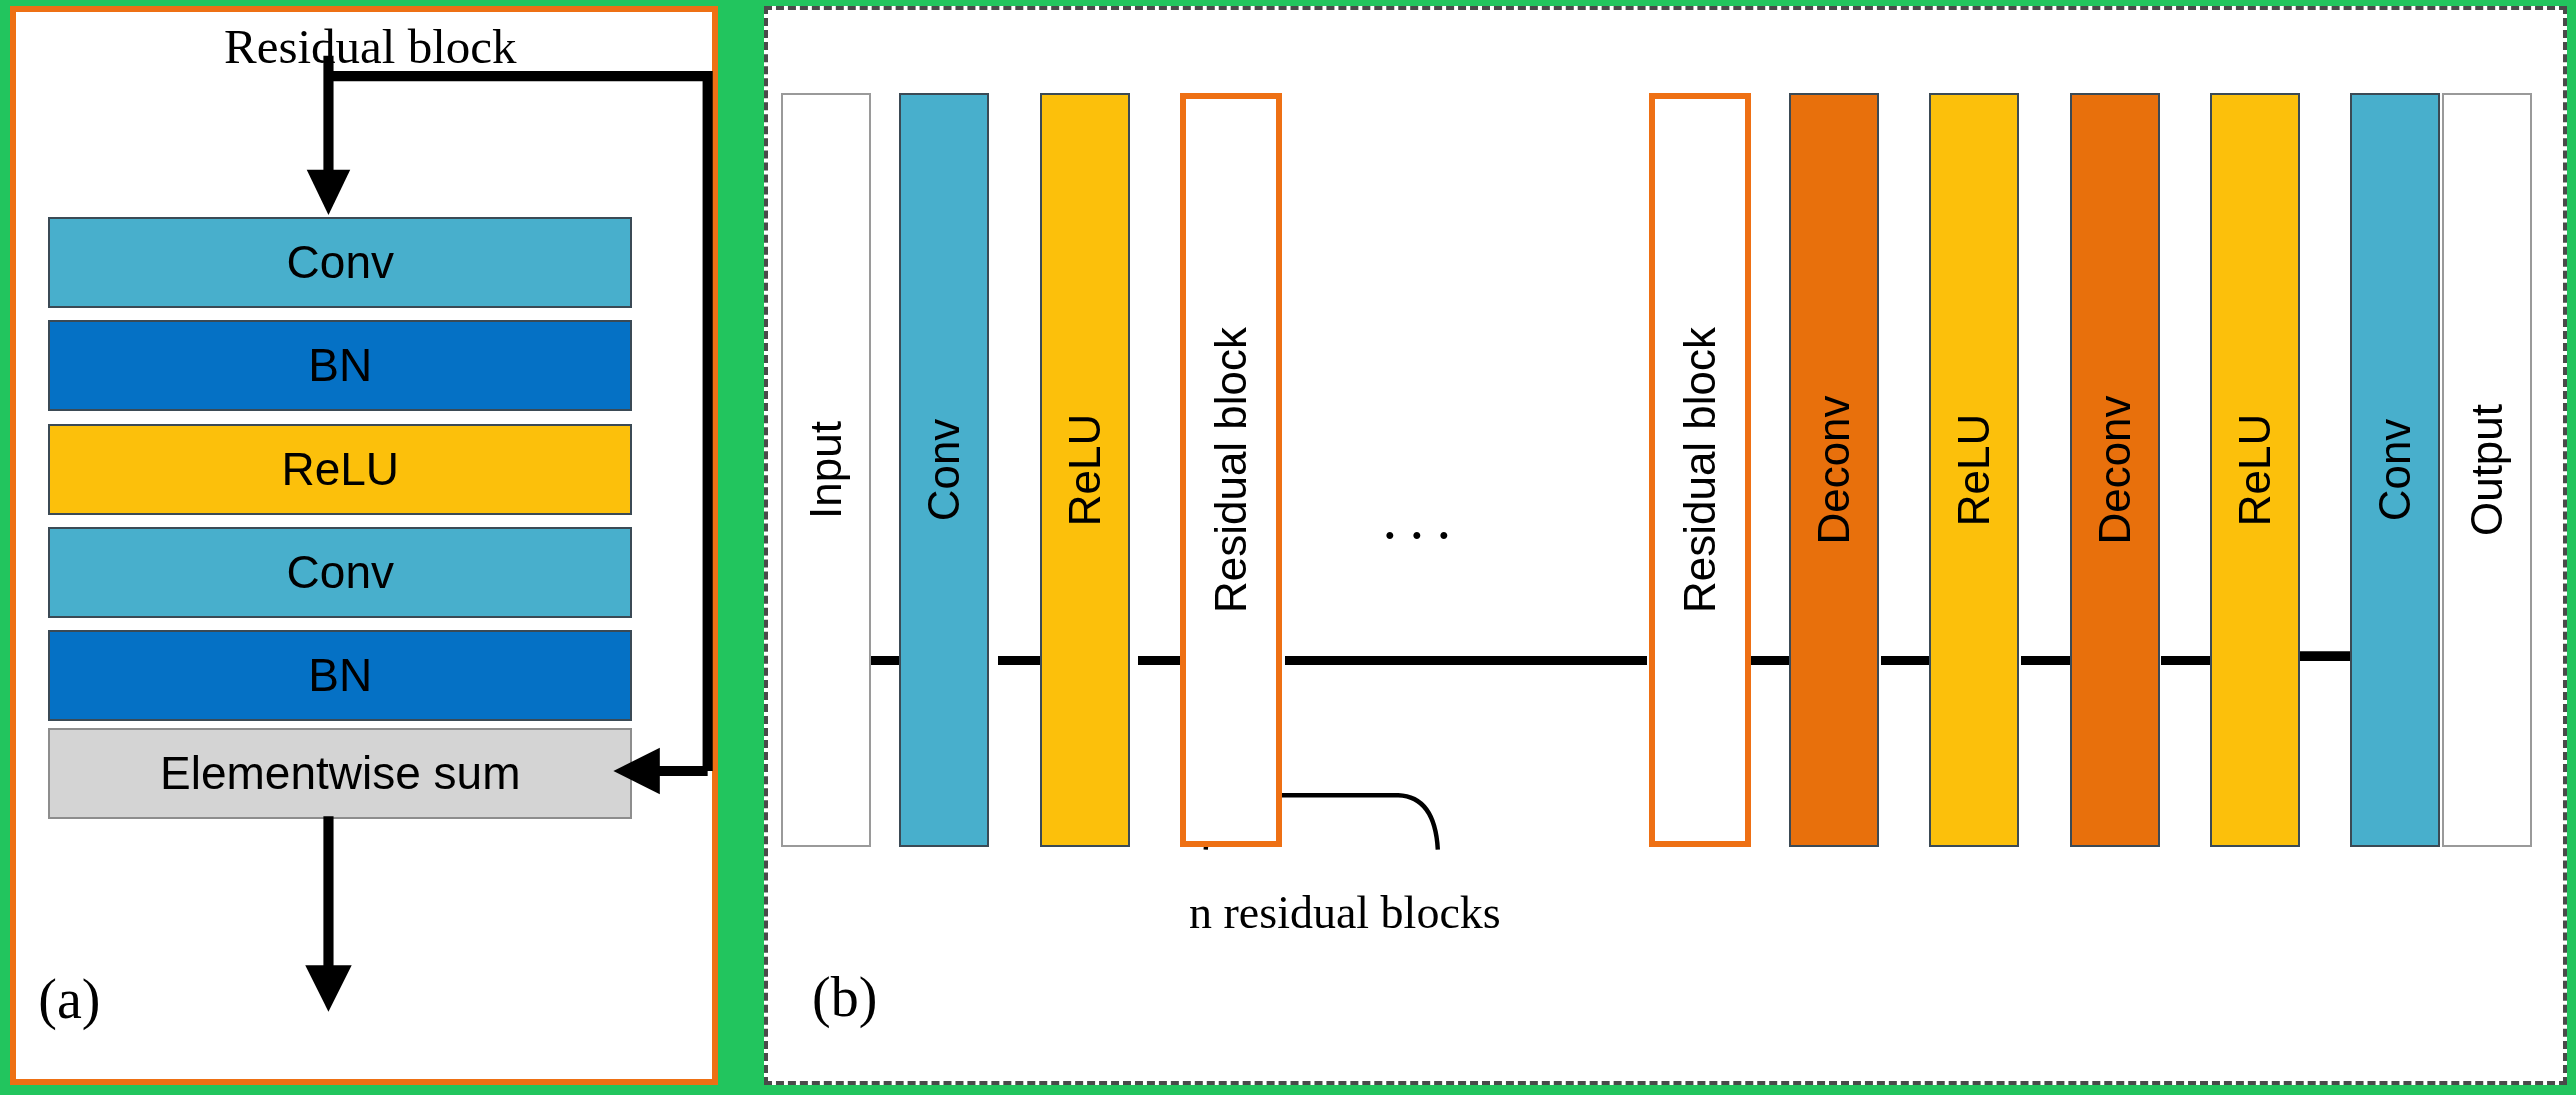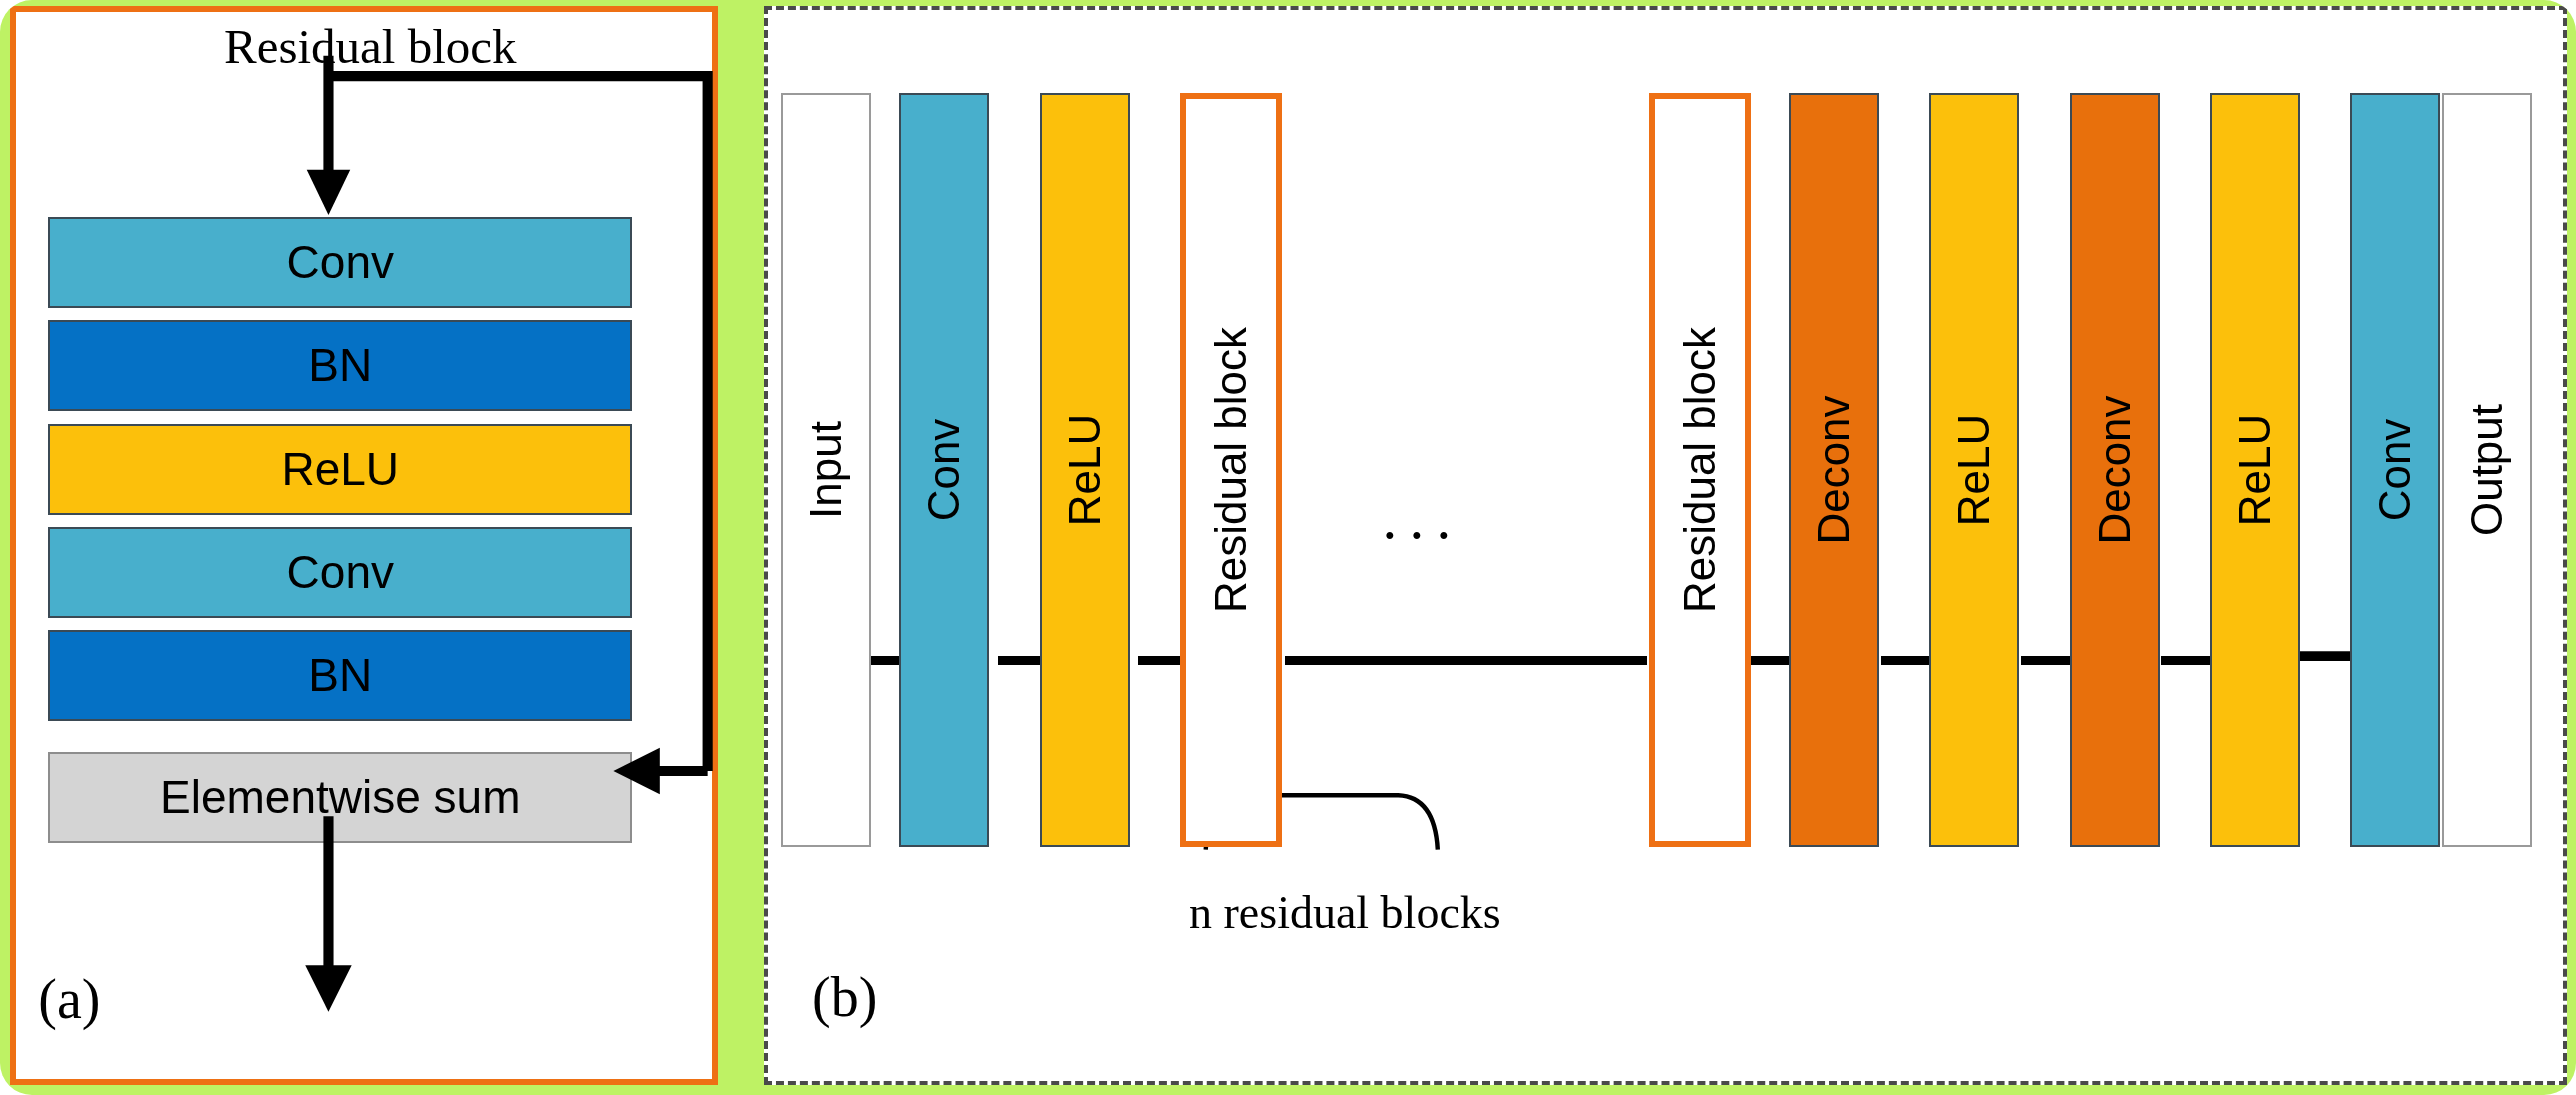--- a/index.html
+++ b/index.html
@@ -4,24 +4,23 @@
 <style>
   html, body {
     margin: 0;
     padding: 0;
     background: #ffffff;
   }
   #page {
     position: relative;
     width: 2576px;
     height: 1095px;
-    background: #bef264;
+    background: #22c55e;
     font-family: "Liberation Sans", sans-serif;
     overflow: hidden;
-    border-radius: 32px;
   }
 
   
   #panel-a {
     position: absolute;
     left: 10.3px;
     top: 5.9px;
     width: 708px;
     height: 1079px;
     border: 6.6px solid #EE7014;
@@ -155,21 +154,21 @@
     </div>
     <div class="a-box" style="top:412px;background:#FCC00B;">
       <span>ReLU</span>
     </div>
     <div class="a-box" style="top:515px;background:#48AFCC;">
       <span>Conv</span>
     </div>
     <div class="a-box" style="top:618px;background:#0571C5;">
       <span>BN</span>
     </div>
-    <div class="a-box gray" style="top:740px;background:#D4D4D4;">
+    <div class="a-box gray" style="top:716px;background:#D4D4D4;">
       <span>Elementwise sum</span>
     </div>
 
     <svg class="overlay" viewBox="0 0 960 1462" preserveAspectRatio="none">
 
       <line x1="431" y1="60" x2="431" y2="248" stroke="#000" stroke-width="14"></line>
       <polygon points="431,278 401,216 461,216" fill="#000"></polygon>
 
       <polyline points="431,88 954,88 954,1040" fill="none" stroke="#000" stroke-width="14"></polyline>
       <line x1="954" y1="1040" x2="860" y2="1040" stroke="#000" stroke-width="14"></line>

